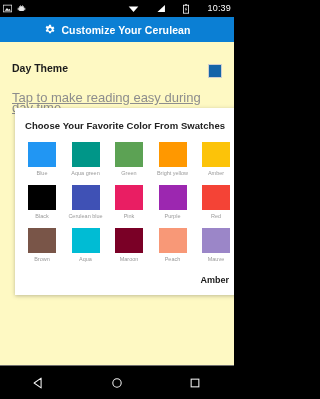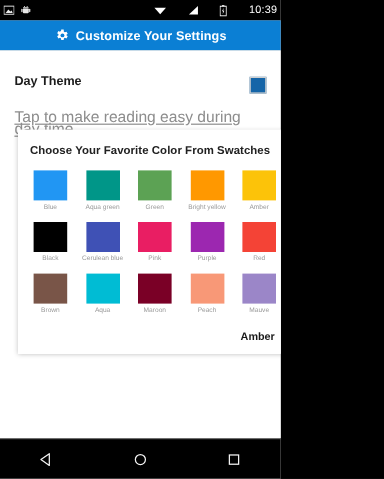--- a/index.html
+++ b/index.html
@@ -231,24 +231,24 @@
     </div>
   </div>
 
   <div id="app-bar" style="background: rgb(11, 127, 212);">
     <span>
       <svg class="sysicon" width="13" height="13" viewBox="0 0 24 24">
         <path fill="#ffffff" d="M19.1 12.9a7.5 7.5 0 0 0 0-1.8l2-1.5-1.9-3.3-2.4 1a7.4 7.4 0 0 0-1.6-.9L14.9 3h-3.8l-.3 2.4c-.6.2-1.1.5-1.6.9l-2.4-1L4.9 8.6l2 1.5a7.5 7.5 0 0 0 0 1.8l-2 1.5 1.9 3.3 2.4-1c.5.4 1 .7 1.6.9l.3 2.4h3.8l.3-2.4c.6-.2 1.1-.5 1.6-.9l2.4 1 1.9-3.3-2-1.5z"></path>
         <circle cx="13" cy="12" r="3" fill="#0b7fd4"></circle>
       </svg>
     </span>
-    <span class="bar-title">Customize Your Settings</span>
+    <span class="bar-title">Customize Your Cerulean</span>
   </div>
 
-  <div id="content" style="background: #ffffff;">
+  <div id="content" style="background: #fef9c3;">
 
     <div id="day-theme-row">
       <div class="dt-texts">
         <div class="dt-title">Day Theme</div>
         <div class="dt-sub">Tap to make reading easy during day time.</div>
       </div>
       <div class="dt-swatch" style="background: rgb(21, 101, 168);"></div>
     </div>
 
     <div id="dialog" style="background: rgb(255, 255, 255);">

